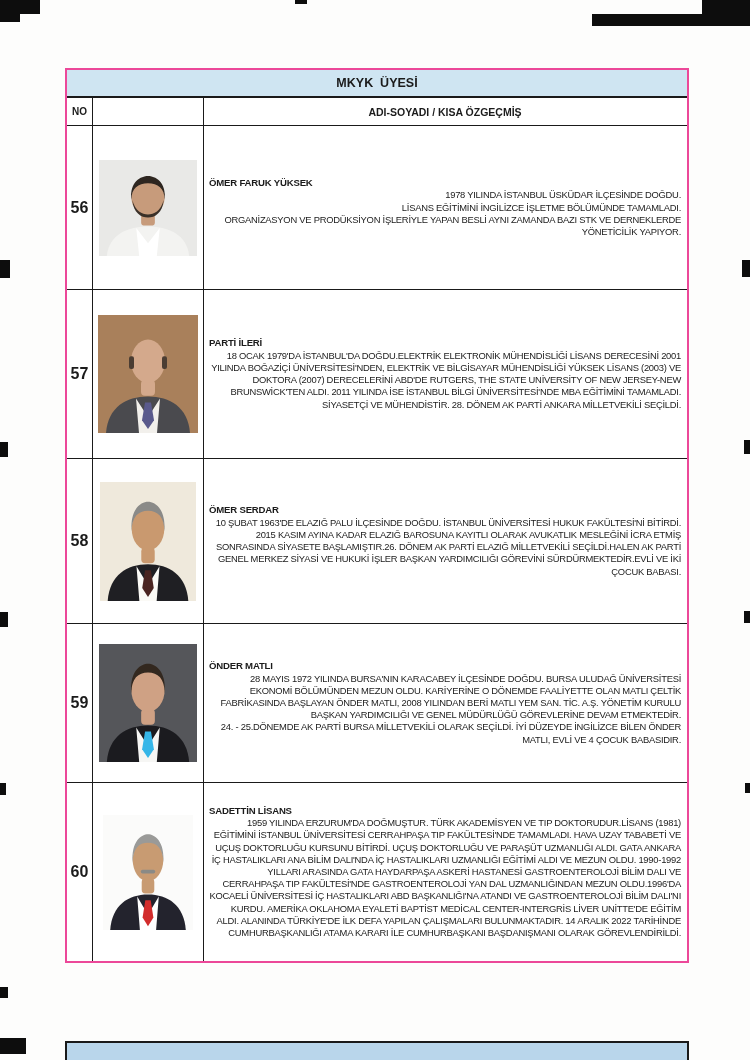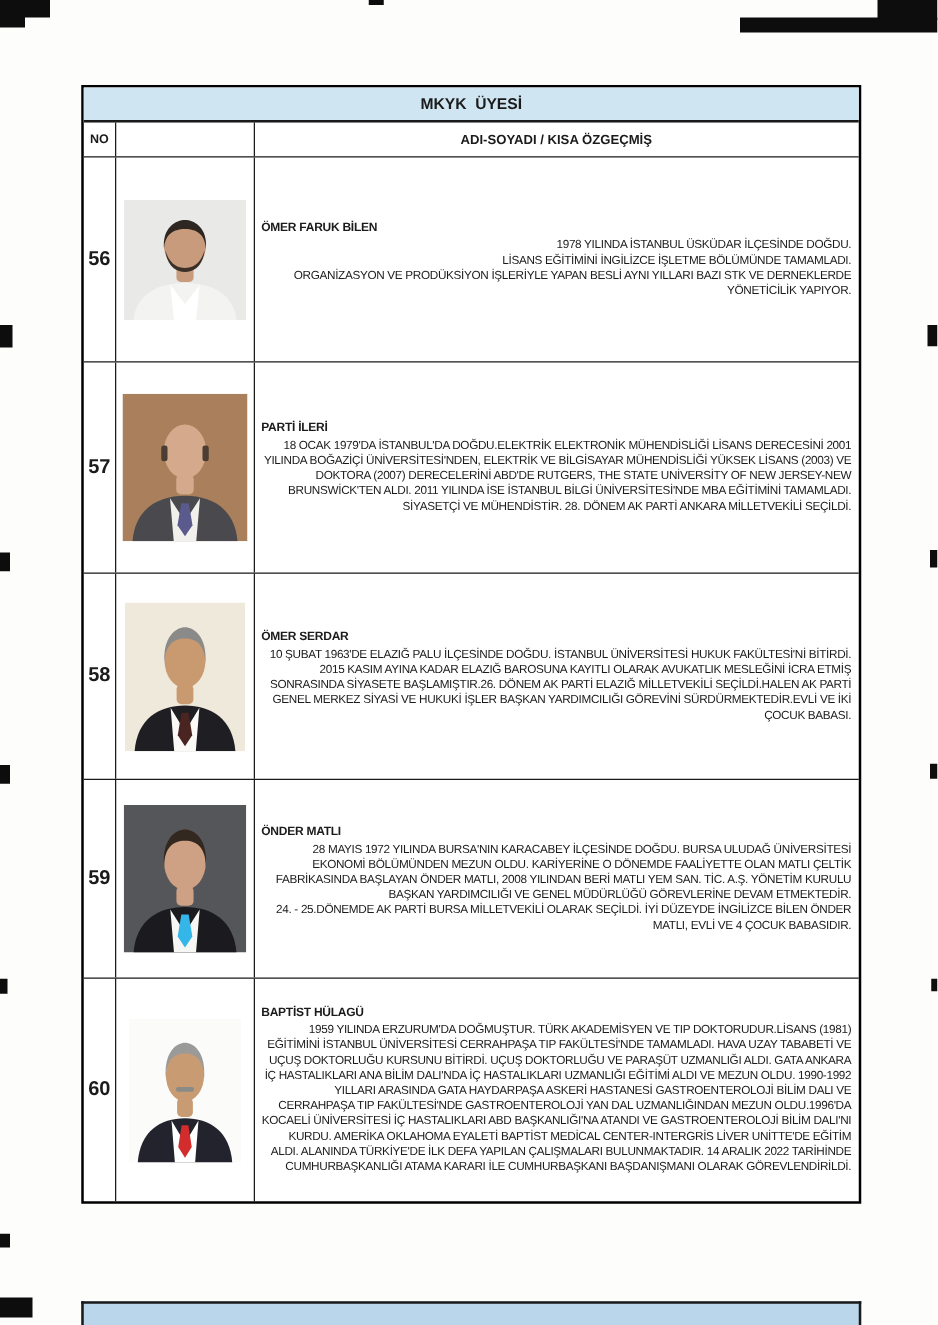--- a/index.html
+++ b/index.html
@@ -4,21 +4,21 @@
 <style>
   html,body{margin:0;padding:0;}
   body{
     width:750px;height:1060px;position:relative;overflow:hidden;
     background:#fdfdfc;color:#1b1b1b;
     font-family:"Liberation Sans","DejaVu Sans",sans-serif;
   }
   
   .doc-table{
     position:absolute;left:65px;top:68px;width:620px;
-    border:2px solid #000000;background:#fff;
+    border:2px solid #ec4899;background:#fff;
   }
   .title-row{
     height:26px;display:flex;align-items:center;justify-content:center;
     font-weight:bold;font-size:12.5px;white-space:pre;
     border-bottom:2px solid #1a1a1a;
   }
   .grid-row{display:grid;grid-template-columns:26px 111px 1fr;}
   .header-row{height:27px;border-bottom:1.5px solid #1a1a1a;}
   .cell{min-width:0;}
   .no-cell{
@@ -98,25 +98,25 @@
         <rect x="43" y="66" width="14" height="16" rx="4" fill="var(--skin)"></rect>
         <ellipse cx="50" cy="47" rx="17" ry="22" fill="var(--skin)"></ellipse>
         <path class="beard" d="M34,50 C35,66 43,72 50,72 C57,72 65,66 66,50 C63,64 56,68 50,68 C44,68 37,64 34,50 Z" fill="var(--beard)"></path>
         <rect class="mustache" x="42" y="57" width="16" height="4" rx="2" fill="var(--mustache)"></rect>
         <path class="hair-main" d="M33,50 C31,27 43,20 50,20 C57,20 69,27 67,50 C67,35 60,29 50,29 C40,29 33,35 33,50 Z"></path>
         <rect class="hair-side" x="31" y="42" width="5" height="13" rx="2"></rect>
         <rect class="hair-side" x="64" y="42" width="5" height="13" rx="2"></rect>
       </svg>
     </div>
     <div class="cell bio-cell">
-      <div class="member-name">ÖMER FARUK BİLEN</div>
+      <div class="member-name">ÖMER FARUK YÜKSEK</div>
       <div class="member-bio">
             <div>1978 YILINDA İSTANBUL ÜSKÜDAR İLÇESİNDE DOĞDU.</div>
             <div>LİSANS EĞİTİMİNİ İNGİLİZCE İŞLETME BÖLÜMÜNDE TAMAMLADI.</div>
-            <div>ORGANİZASYON VE PRODÜKSİYON İŞLERİYLE YAPAN BESLİ AYNI YILLARI BAZI STK VE DERNEKLERDE YÖNETİCİLİK YAPIYOR.</div>
+            <div>ORGANİZASYON VE PRODÜKSİYON İŞLERİYLE YAPAN BESLİ AYNI ZAMANDA BAZI STK VE DERNEKLERDE YÖNETİCİLİK YAPIYOR.</div>
           </div>
     </div>
   </div>
 
   <div class="grid-row data-row">
     <div class="cell no-cell">57</div>
     <div class="cell photo-cell">
       <svg class="portrait bald" viewBox="0 0 100 120" preserveAspectRatio="none" width="100" height="118" style="--bg: #a9805b; --suit: #4a4a4e; --shirt: #f2f0ec; --tie: #5a5a8c; --skin: #d4a98c; --hair: #4b3d33; --beard: transparent; --mustache: transparent;">
         <rect x="0" y="0" width="100" height="120" fill="var(--bg)"></rect>
         <path d="M8,120 C10,94 28,83 50,83 C72,83 90,94 92,120 Z" fill="var(--suit)"></path>
@@ -201,21 +201,21 @@
         <rect x="43" y="66" width="14" height="16" rx="4" fill="var(--skin)"></rect>
         <ellipse cx="50" cy="47" rx="17" ry="22" fill="var(--skin)"></ellipse>
         <path class="beard" d="M34,50 C35,66 43,72 50,72 C57,72 65,66 66,50 C63,64 56,68 50,68 C44,68 37,64 34,50 Z" fill="var(--beard)"></path>
         <rect class="mustache" x="42" y="57" width="16" height="4" rx="2" fill="var(--mustache)"></rect>
         <path class="hair-main" d="M33,50 C31,27 43,20 50,20 C57,20 69,27 67,50 C67,35 60,29 50,29 C40,29 33,35 33,50 Z"></path>
         <rect class="hair-side" x="31" y="42" width="5" height="13" rx="2"></rect>
         <rect class="hair-side" x="64" y="42" width="5" height="13" rx="2"></rect>
       </svg>
     </div>
     <div class="cell bio-cell">
-      <div class="member-name">BAPTİST HÜLAGÜ</div>
+      <div class="member-name">SADETTİN LİSANS</div>
       <div class="member-bio">
             <div>1959 YILINDA ERZURUM'DA DOĞMUŞTUR. TÜRK AKADEMİSYEN VE TIP DOKTORUDUR.LİSANS (1981) EĞİTİMİNİ İSTANBUL ÜNİVERSİTESİ CERRAHPAŞA TIP FAKÜLTESİ'NDE TAMAMLADI. HAVA UZAY TABABETİ VE UÇUŞ DOKTORLUĞU KURSUNU BİTİRDİ. UÇUŞ DOKTORLUĞU VE PARAŞÜT UZMANLIĞI ALDI. GATA ANKARA İÇ HASTALIKLARI ANA BİLİM DALI'NDA İÇ HASTALIKLARI UZMANLIĞI EĞİTİMİ ALDI VE MEZUN OLDU. 1990-1992 YILLARI ARASINDA GATA HAYDARPAŞA ASKERİ HASTANESİ GASTROENTEROLOJİ BİLİM DALI VE CERRAHPAŞA TIP FAKÜLTESİ'NDE GASTROENTEROLOJİ YAN DAL UZMANLIĞINDAN MEZUN OLDU.1996'DA KOCAELİ ÜNİVERSİTESİ İÇ HASTALIKLARI ABD BAŞKANLIĞI'NA ATANDI VE GASTROENTEROLOJİ BİLİM DALI'NI KURDU. AMERİKA OKLAHOMA EYALETİ BAPTİST MEDİCAL CENTER-INTERGRİS LİVER UNİTTE'DE EĞİTİM ALDI. ALANINDA TÜRKİYE'DE İLK DEFA YAPILAN ÇALIŞMALARI BULUNMAKTADIR. 14 ARALIK 2022 TARİHİNDE CUMHURBAŞKANLIĞI ATAMA KARARI İLE CUMHURBAŞKANI BAŞDANIŞMANI OLARAK GÖREVLENDİRİLDİ.</div>
           </div>
     </div>
   </div>
 </div>
 </div>
 
 <div class="partial-next-header" style="background: rgb(185, 214, 235);"></div>
 

